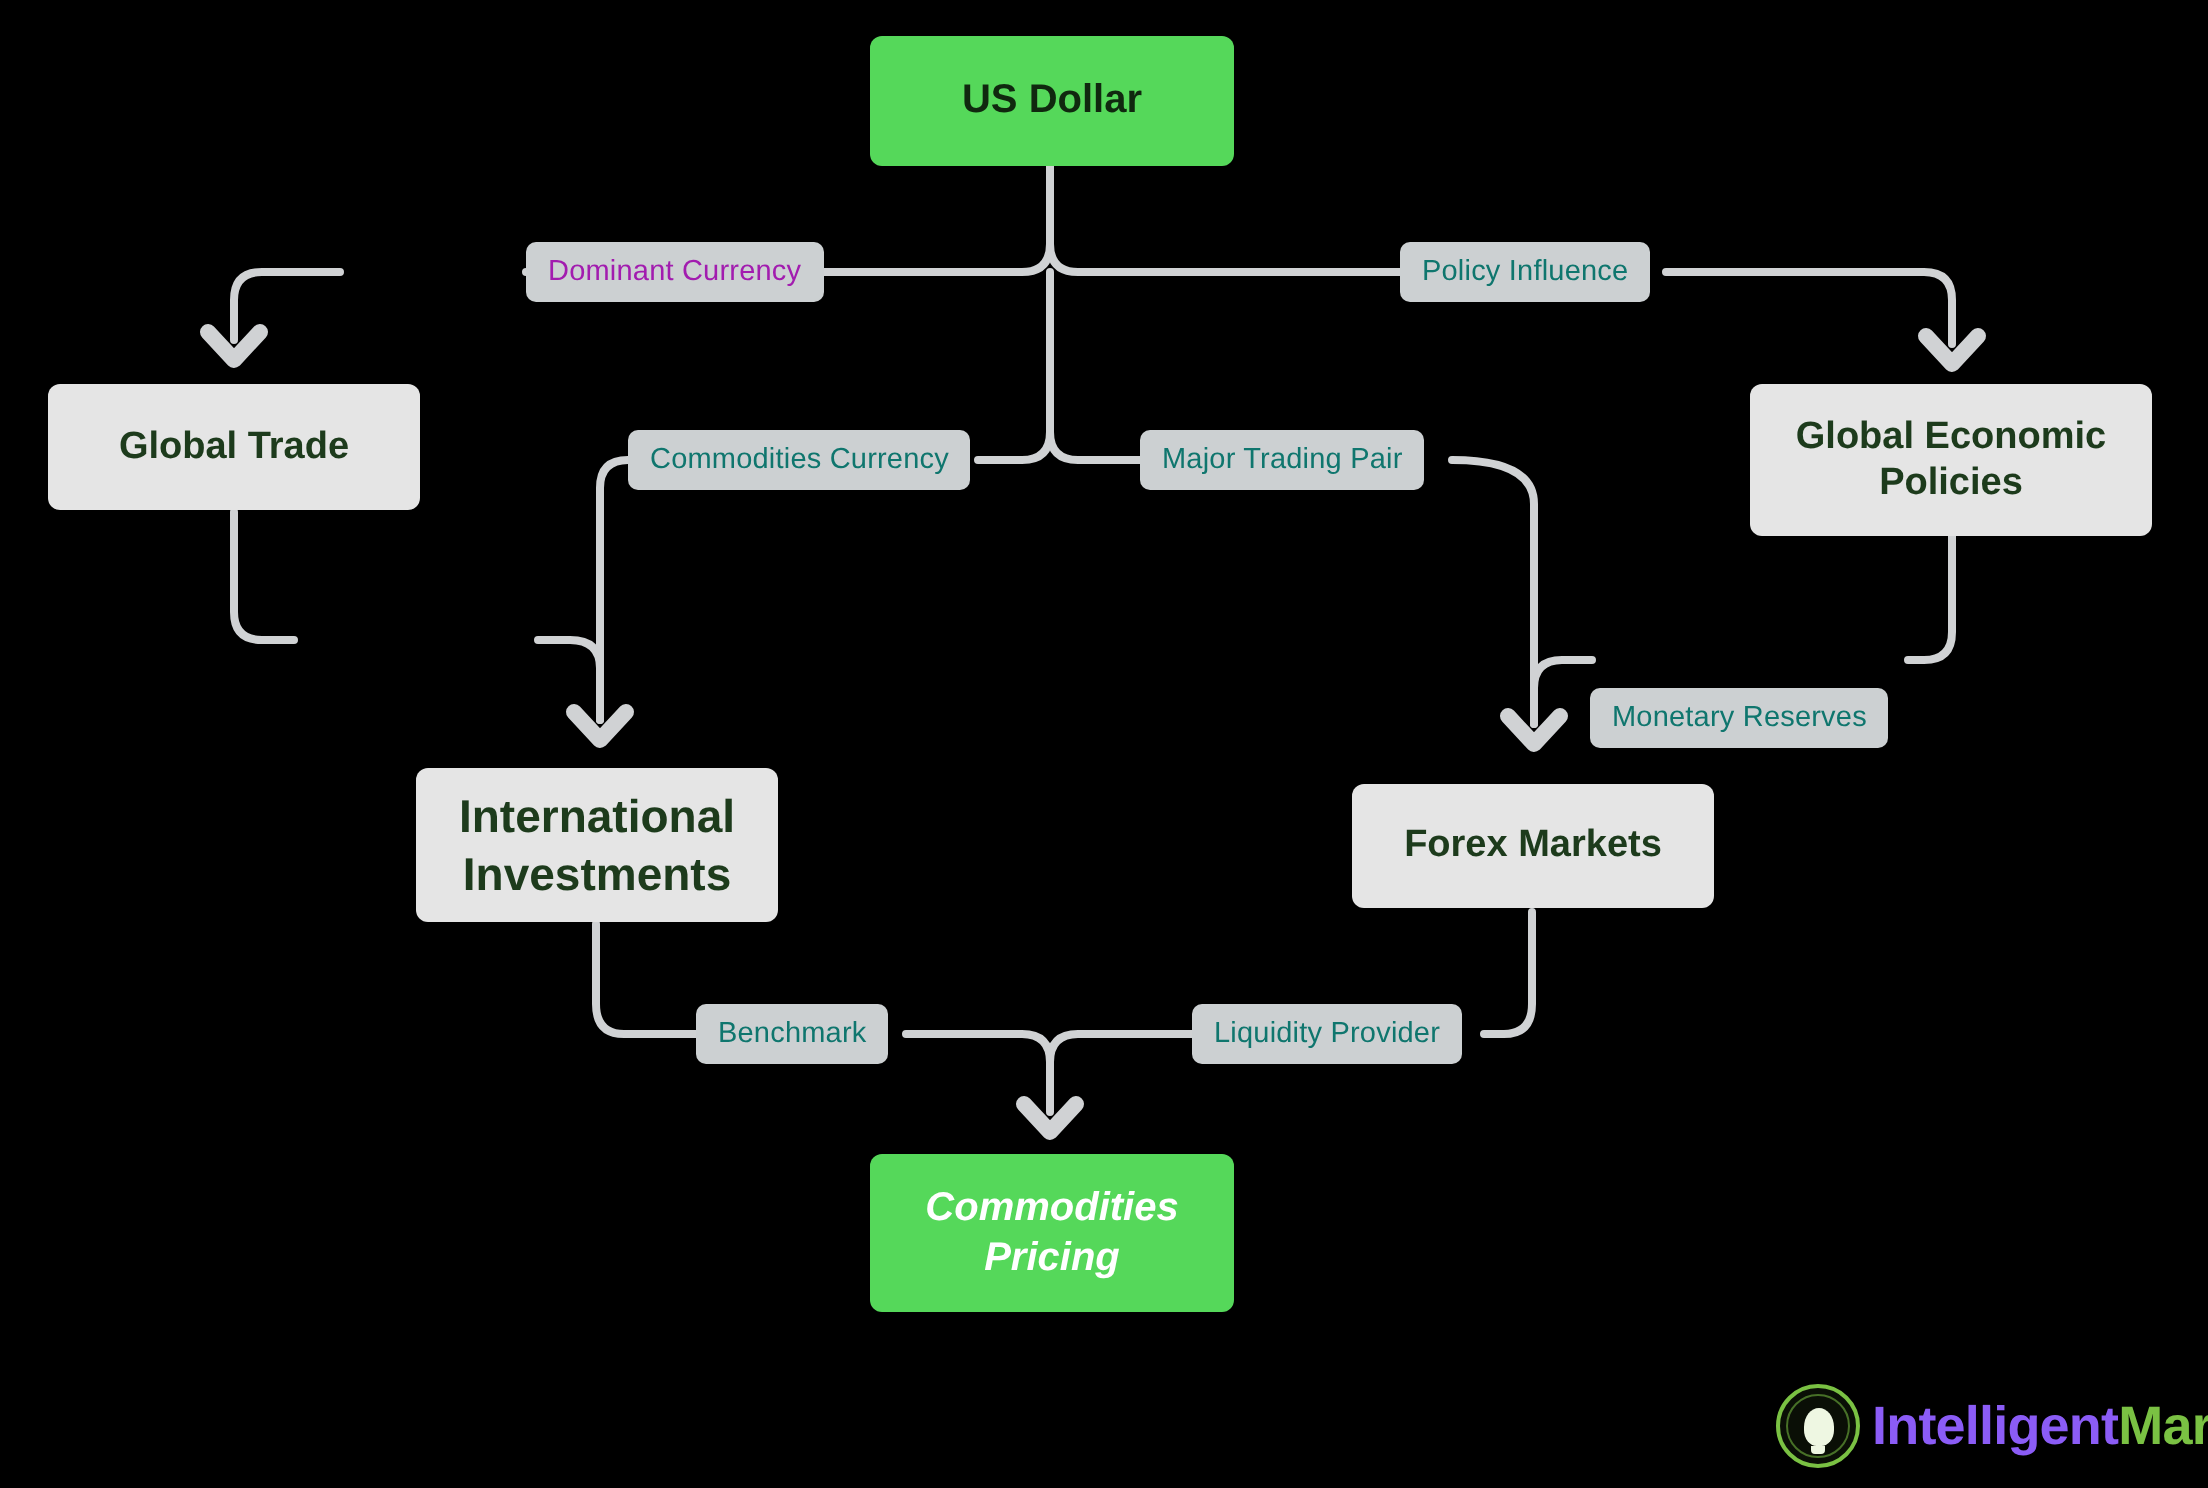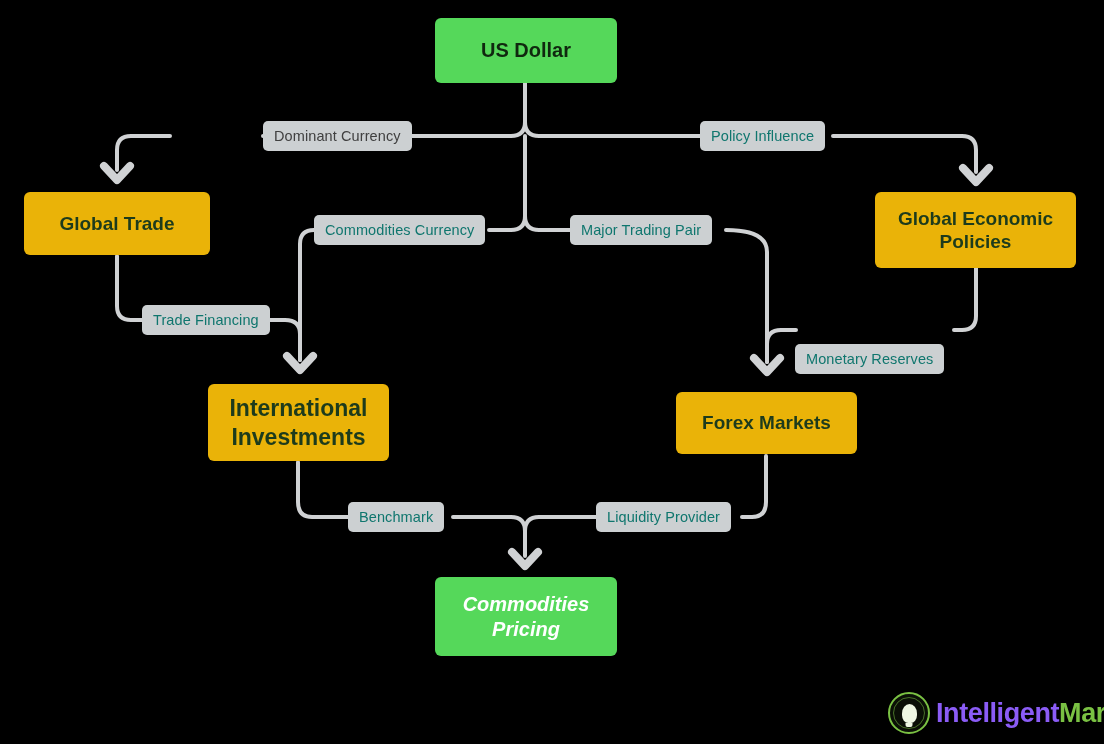--- a/index.html
+++ b/index.html
@@ -15,31 +15,31 @@
     position:absolute;box-sizing:border-box;
     display:flex;align-items:center;justify-content:center;
     text-align:center;border-radius:6px;
     font-weight:bold;line-height:1.22;
     padding:6px 10px;
     z-index:3;
   }
   .node.primary{background:#55d85a;}
   .node.primary.dark-text{color:#10280f;}
   .node.primary.light-text{color:#ffffff;font-style:italic;}
-  .node.secondary{background:#eab308;color:#1d3b1c;}
+  .node.secondary{background:#e5e5e5;color:#1d3b1c;}
 
   .edge-label{
     position:absolute;box-sizing:border-box;
     display:flex;align-items:center;justify-content:center;
     background:#ccd0d2;border-radius:5px;
     color:#0f766e;font-size:14.5px;font-weight:400;
     white-space:nowrap;padding:5px 11px;
     z-index:4;letter-spacing:.1px;
   }
-  .edge-label.inverted{color:#404040;}
+  .edge-label.inverted{color:#a21caf;}
 
   #watermark{
     position:absolute;display:flex;align-items:center;gap:6px;
     z-index:6;
   }
   .wm-mark{
     width:38px;height:38px;border-radius:50%;
     border:2px solid #7ac143;
     display:flex;align-items:center;justify-content:center;
     background:#0a0f06;
@@ -121,21 +121,20 @@
   <div class="node primary light-text" style="left:435px;top:577px;width:182px;height:79px;font-size:20px;">Commodities Pricing</div>
 
   <div class="edge-label inverted" style="left:263px;top:121px;height:30px;">Dominant Currency</div>
 
   <div class="edge-label" style="left:700px;top:121px;height:30px;">Policy Influence</div>
 
   <div class="edge-label" style="left:314px;top:215px;height:30px;">Commodities Currency</div>
 
   <div class="edge-label" style="left:570px;top:215px;height:30px;">Major Trading Pair</div>
 
-  <div class="edge-label" style="left:142px;top:305px;height:30px;">Trade Financing</div>
 
   <div class="edge-label" style="left:795px;top:315px;height:30px;margin-top:29px;">Monetary Reserves</div>
 
   <div class="edge-label" style="left:348px;top:502px;height:30px;">Benchmark</div>
 
   <div class="edge-label" style="left:596px;top:502px;height:30px;">Liquidity Provider</div>
 
   <div id="watermark" style="left:888px;top:692px;">
     <div class="wm-mark">
       <div class="rays"></div>

